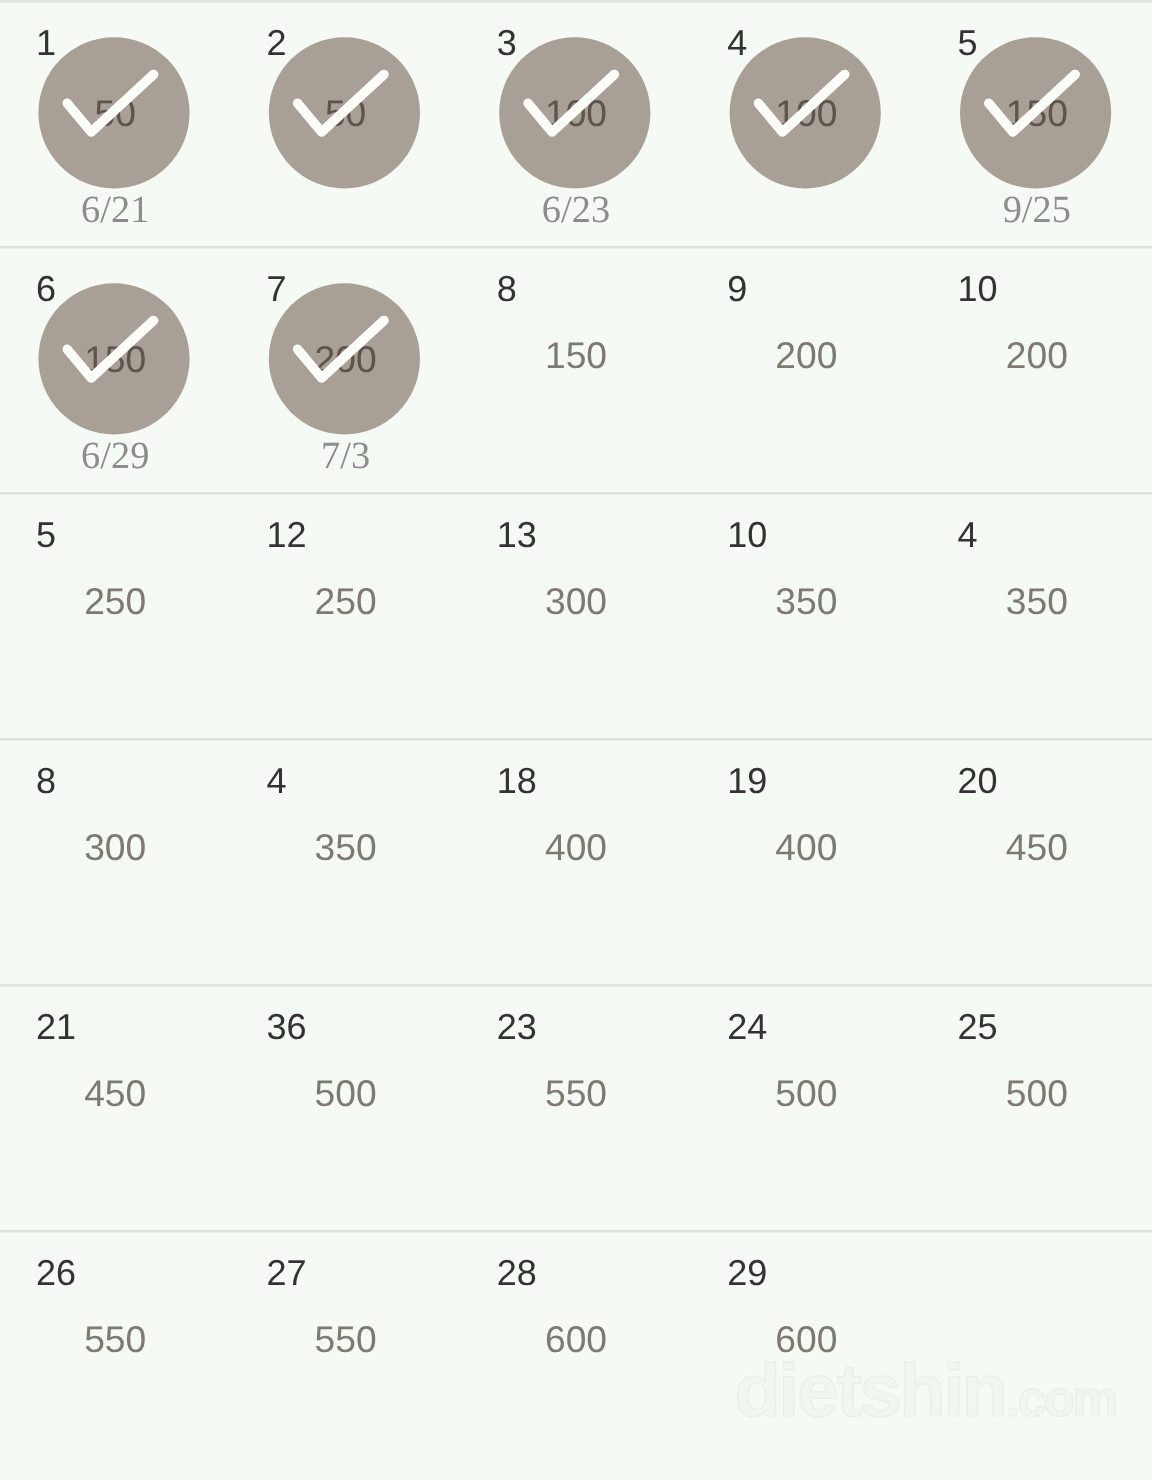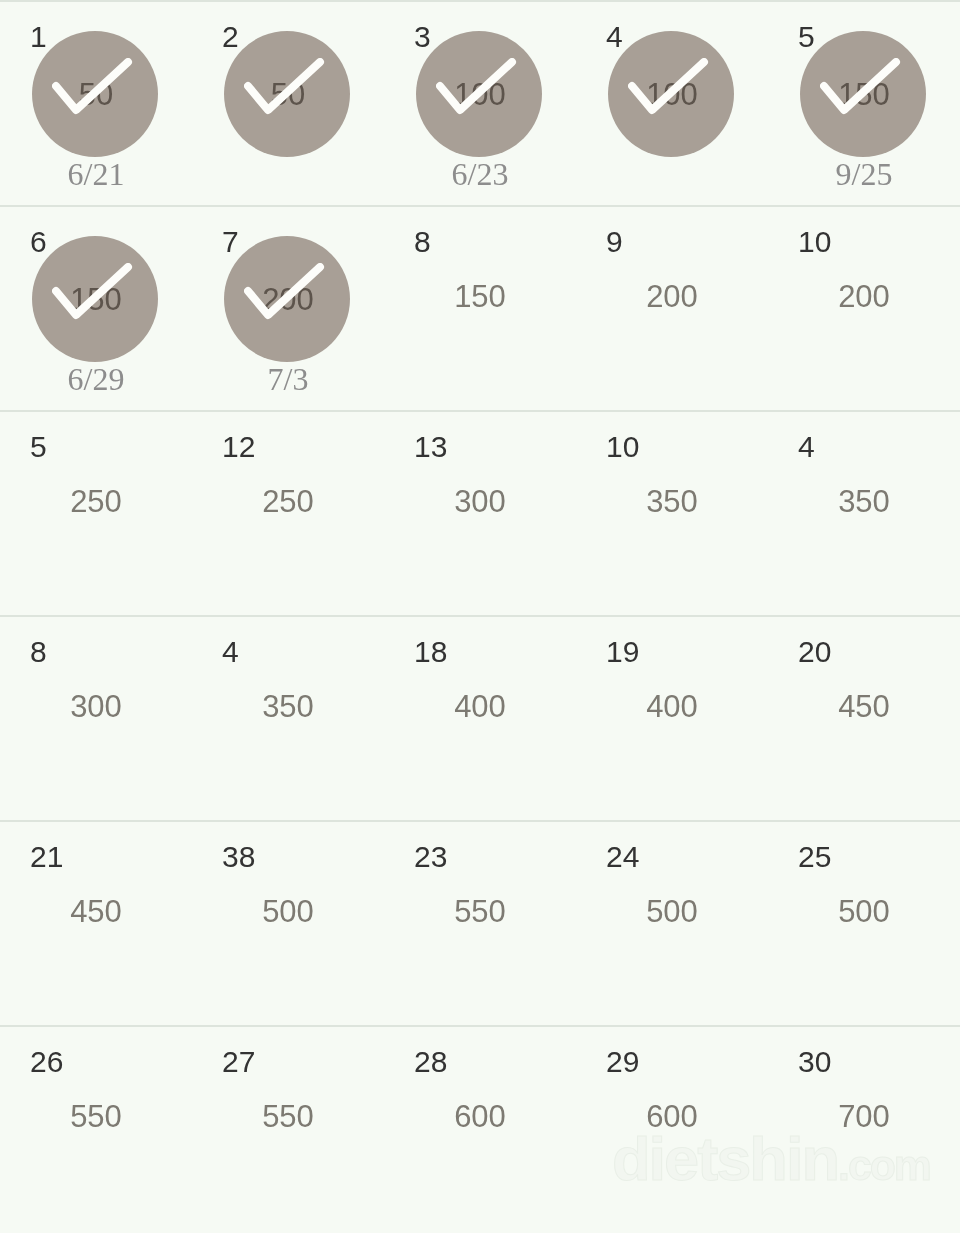--- a/index.html
+++ b/index.html
@@ -272,21 +272,21 @@
         <div class="idx">20</div>
         <div class="val">450</div>
       </div>
     </div>
     <div class="row">
       <div class="cell pending">
         <div class="idx">21</div>
         <div class="val">450</div>
       </div>
       <div class="cell pending">
-        <div class="idx">38</div>
+        <div class="idx">36</div>
         <div class="val">500</div>
       </div>
       <div class="cell pending">
         <div class="idx">23</div>
         <div class="val">550</div>
       </div>
       <div class="cell pending">
         <div class="idx">24</div>
         <div class="val">500</div>
       </div>
@@ -305,18 +305,14 @@
         <div class="val">550</div>
       </div>
       <div class="cell pending">
         <div class="idx">28</div>
         <div class="val">600</div>
       </div>
       <div class="cell pending">
         <div class="idx">29</div>
         <div class="val">600</div>
       </div>
-      <div class="cell pending">
-        <div class="idx">30</div>
-        <div class="val">700</div>
-      </div>
     </div>
   </div>
 
 </body></html>

